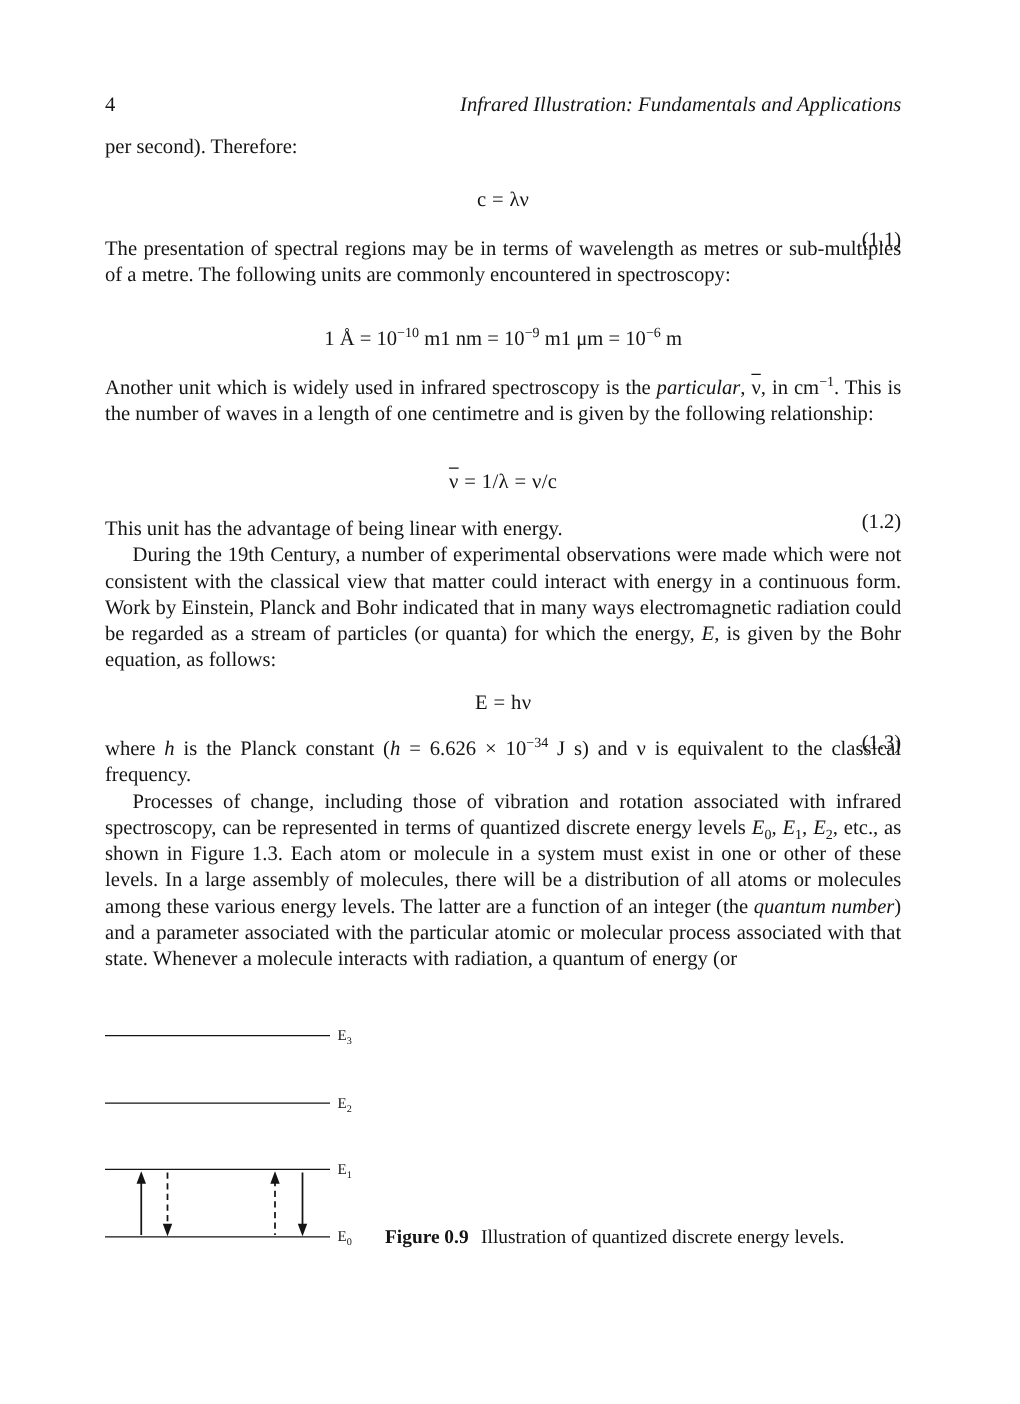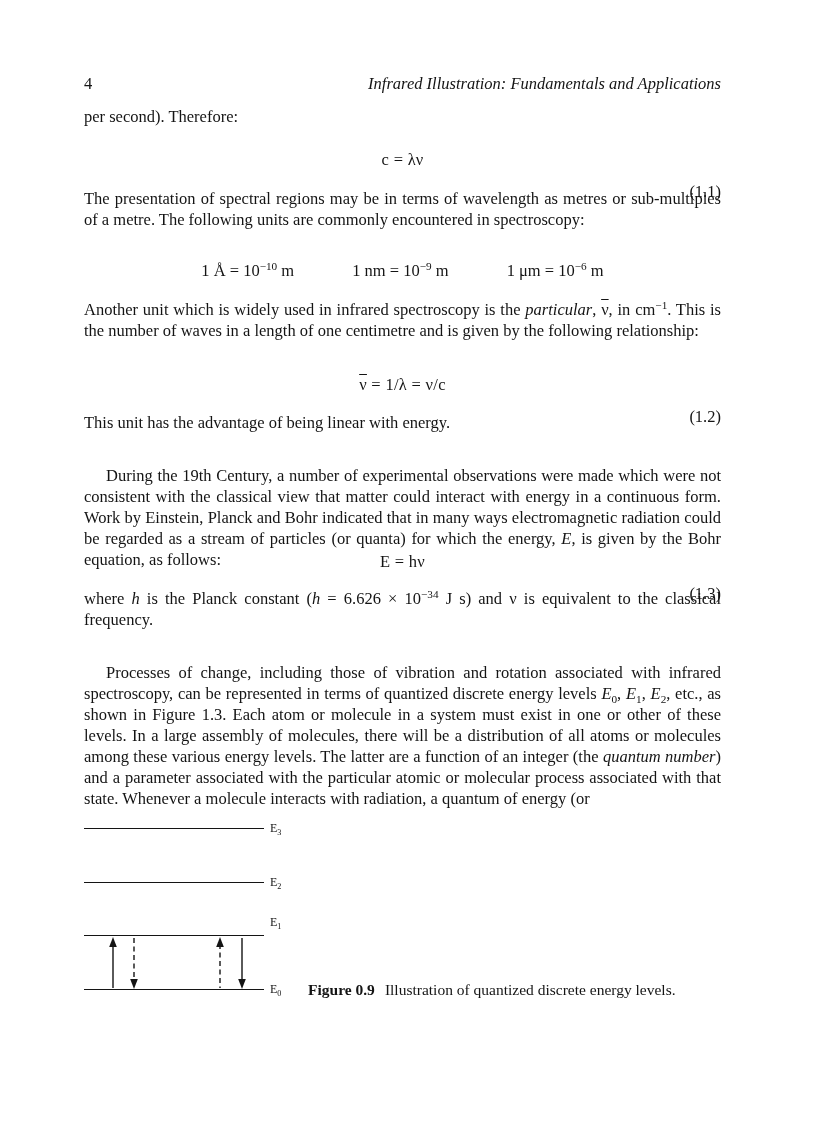--- a/index.html
+++ b/index.html
@@ -9,37 +9,37 @@
     height: 1123px;
     background: #ffffff;
     color: #141414;
     font-family: "Liberation Serif", serif;
     font-size: 16.5px;
     line-height: 21px;
     overflow: hidden;
   }
   .block { position: absolute; left: 84px; width: 637px; }
   .just { text-align: justify; }
-  .indent { text-indent: 22px; margin-top: 32px; }
+  .indent { text-indent: 22px; }
 
   
   .header { display: flex; justify-content: space-between; align-items: baseline; }
   .run-title { font-style: italic; }
 
   
   .eq-row { height: 22px; }
   .eq-body {
     display: block;
     text-align: center;
     letter-spacing: 0.3px;
   }
   .eq-num { position: absolute; right: 0; top: 0; font-style: normal; letter-spacing: 0; margin-top: 32px; }
 
   
-  .units-row { display: flex; justify-content: center; gap: 58px; }
+  .units-row { display: flex; justify-content: center; }
 
   sup { font-size: 68%; line-height: 0; }
   sub { font-size: 68%; line-height: 0; }
   .ov { text-decoration: overline; }
 
   
   .figure { position: absolute; left: 84px; top: 820px; width: 680px; height: 190px; }
   .lvl-line { position: absolute; left: 0; width: 180px; height: 0; border-top: 1.5px solid #141414; }
   .lvl-label { position: absolute; left: 186px; font-size: 12px; line-height: 20px; }
   .arrow { position: absolute; top: 117px; width: 12px; height: 52px; }
@@ -93,21 +93,21 @@
 
   <div class="block just indent" style="top:630px">Processes of change, including those of vibration and rotation associated with infrared spectroscopy, can be represented in terms of quantized discrete energy levels <i>E</i><sub>0</sub>, <i>E</i><sub>1</sub>, <i>E</i><sub>2</sub>, etc., as shown in Figure 1.3. Each atom or molecule in a sys­tem must exist in one or other of these levels. In a large assembly of molecules, there will be a distribution of all atoms or molecules among these various energy levels. The latter are a function of an integer (the <i>quantum number</i>) and a param­eter associated with the particular atomic or molecular process associated with that state. Whenever a molecule interacts with radiation, a quantum of energy (or</div>
 
   <div class="figure">
     <div class="lvl-line" style="top:8px"></div>
     <div class="lvl-line" style="top:62px"></div>
     <div class="lvl-line" style="top:115px"></div>
     <div class="lvl-line" style="top:169px"></div>
     <span class="lvl-label" style="top:-2px">E<sub>3</sub></span>
     <span class="lvl-label" style="top:52px">E<sub>2</sub></span>
-    <span class="lvl-label" style="top:92px">E<sub>1</sub></span>
+    <span class="lvl-label" style="top:105px">E<sub>1</sub></span>
     <span class="lvl-label" style="top:159px">E<sub>0</sub></span>
   <div class="arrow" style="left: 23px;"><svg width="12" height="52" viewBox="0 0 12 52">
           <line x1="6" y1="7" x2="6" y2="51" stroke="#141414" stroke-width="1.4"></line>
           <polygon points="6,0 2.2,10 9.8,10" fill="#141414"></polygon>
         </svg></div>
       <div class="arrow" style="left: 44px;"><svg width="12" height="52" viewBox="0 0 12 52">
           <line x1="6" y1="1" x2="6" y2="45" stroke="#141414" stroke-width="1.4" stroke-dasharray="5,3.5"></line>
           <polygon points="6,52 2.2,42 9.8,42" fill="#141414"></polygon>
         </svg></div>
       <div class="arrow" style="left: 130px;"><svg width="12" height="52" viewBox="0 0 12 52">

